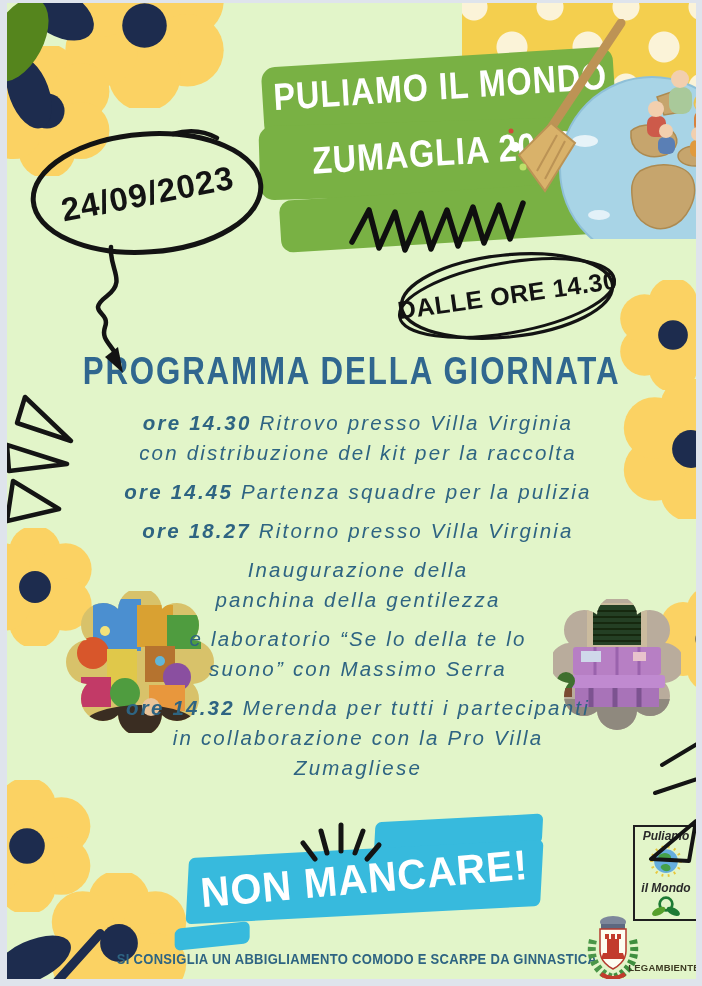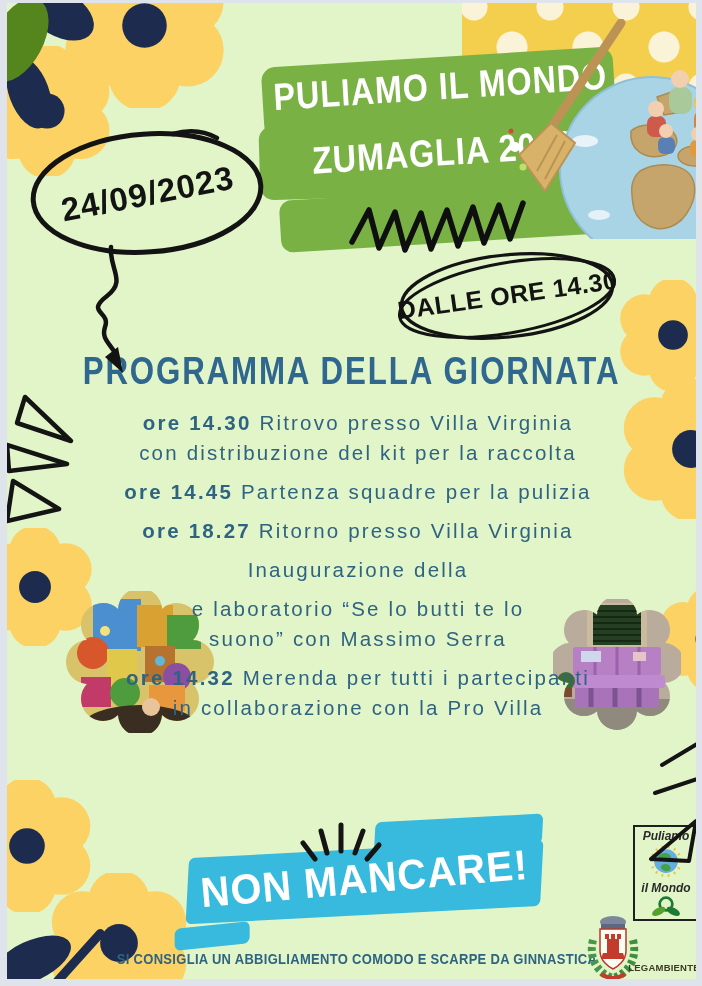--- a/index.html
+++ b/index.html
@@ -40,21 +40,21 @@
   .time-text{position:absolute;left:0;top:0;width:100%;height:100%;display:flex;align-items:center;
     justify-content:center;font-weight:bold;font-size:25px;color:#131313;letter-spacing:.5px;
     transform:rotate(-8deg);}
 
   .heading{position:absolute;left:0;top:348px;width:100%;text-align:center;z-index:5;
     color:#30678f;font-weight:bold;font-size:34px;letter-spacing:2px;
     transform:scaleX(.92) scaleY(1.15);}
 
   .schedule{position:absolute;left:24px;top:405px;width:654px;z-index:5;text-align:center;
     color:#2e6482;font-size:20.5px;letter-spacing:2.2px;line-height:30px;}
-  .entry{margin-bottom:9px;}
+  .entry{margin-bottom:9px;font-style:italic;}
   .tlabel{font-weight:bold;}
 
   
   .photo{position:absolute;z-index:4;}
 
   
   .cta-wrap{position:absolute;left:165px;top:818px;width:385px;height:120px;z-index:5;transform:rotate(-3deg);}
   .cta-stroke{position:absolute;background:#37badd;border-radius:6px;transform:skewX(-6deg);}
   .cta-nub{left:205px;top:2px;width:168px;height:30px;}
   .cta-main{left:15px;top:28px;width:355px;height:66px;}
@@ -221,28 +221,30 @@
       <div>con distribuzione del kit per la raccolta</div>
     </div>
     <div class="entry">
       <div><span class="tlabel">ore 14.45</span> <span>Partenza squadre per la pulizia</span></div>
     </div>
     <div class="entry">
       <div><span class="tlabel">ore 18.27</span> <span>Ritorno presso Villa Virginia</span></div>
     </div>
     <div class="entry">
       <div>Inaugurazione della</div>
-    </div>
-    <div class="entry">
-      <div>e laboratorio “Se lo butti te lo</div>
+      <div>panchina della gentilezza</div>
+    </div>
+    <div class="entry">
+      <div>e laboratorio “Se lo della te lo</div>
       <div>suono” con Massimo Serra</div>
     </div>
     <div class="entry">
       <div><span class="tlabel">ore 14.32</span> <span>Merenda per tutti i partecipanti</span></div>
       <div>in collaborazione con la Pro Villa</div>
+      <div>Zumagliese</div>
     </div>
   </div>
 
   <svg class="photo" style="left:58px;top:588px" width="150" height="142" viewBox="0 0 150 142">
     <g clip-path="url(#scallopL)">
       <rect width="150" height="142" fill="#d8c26a"></rect>
       <rect x="28" y="8" width="48" height="52" fill="#4b8fd0"></rect>
       <rect x="72" y="14" width="36" height="42" fill="#d9a132"></rect>
       <rect x="102" y="24" width="34" height="34" fill="#4f9c3f"></rect>
       <circle cx="28" cy="62" r="16" fill="#d8562b"></circle>

